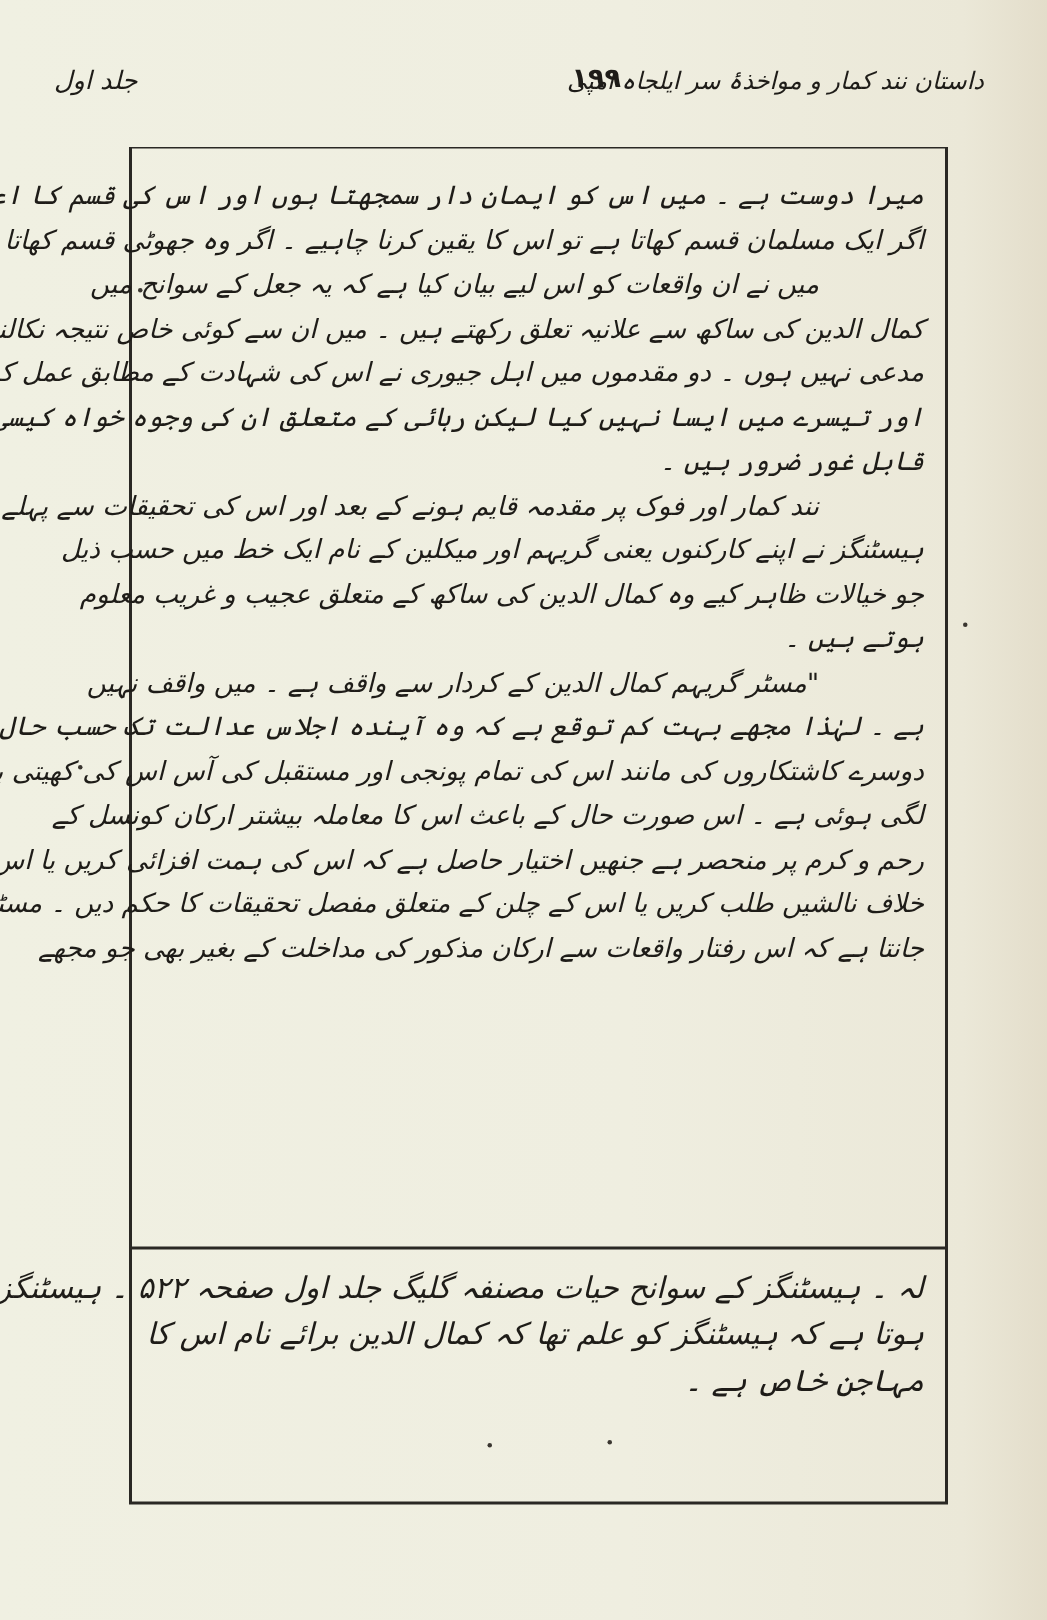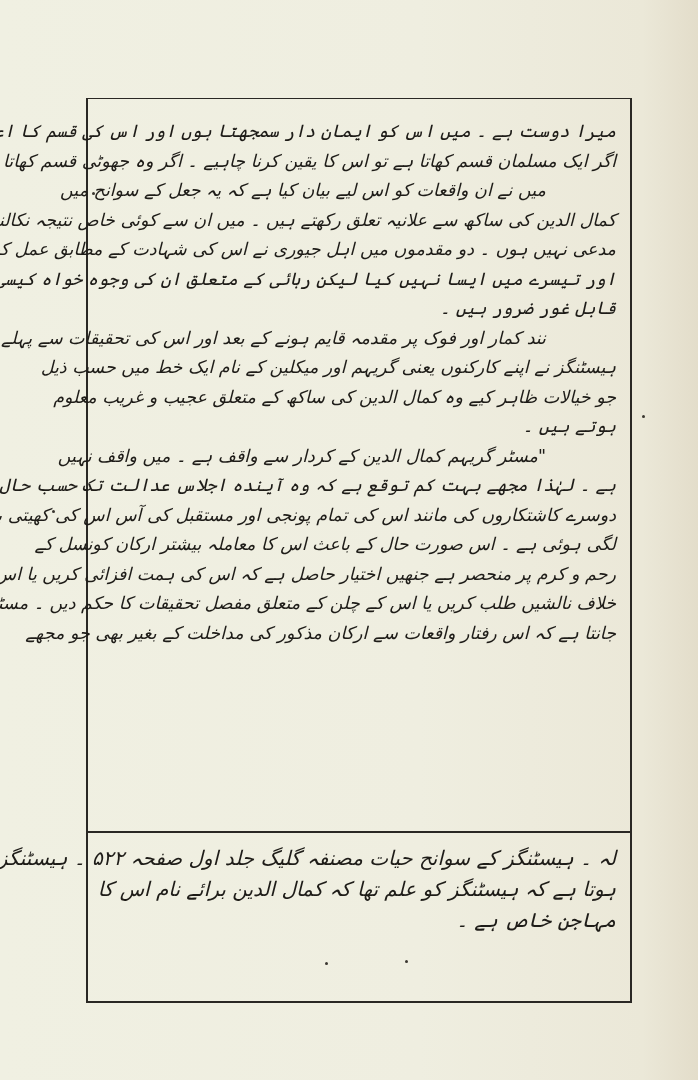--- a/index.html
+++ b/index.html
@@ -121,20 +121,25 @@
       width: 3px; height: 3px;
       border-radius: 50%;
       background: #3a3630;
     }
   </style>
 </head>
 <body>
 
 <div class="page">
 
+  <div class="running-head">
+    <span class="rh-volume">جلد اول</span>
+    <span class="rh-page">۱۹۹</span>
+    <span class="rh-title">داستان نند کمار و مواخذۂ سر ایلجاہ امپی</span>
+  </div>
 
   <div class="frame">
     <div class="main-text">
 
       <div>
         <span class="line">میرا دوست ہے ۔ میں اس کو ایمان دار سمجھتا ہوں اور اس کی قسم کا اعتبار کرتا ہوں ۔</span>
         <span class="line">اگر ایک مسلمان قسم کھاتا ہے تو اس کا یقین کرنا چاہیے ۔ اگر وہ جھوٹی قسم کھاتا ہے تو وہ یہاں بھی</span>
       </div>
 
       <div>

